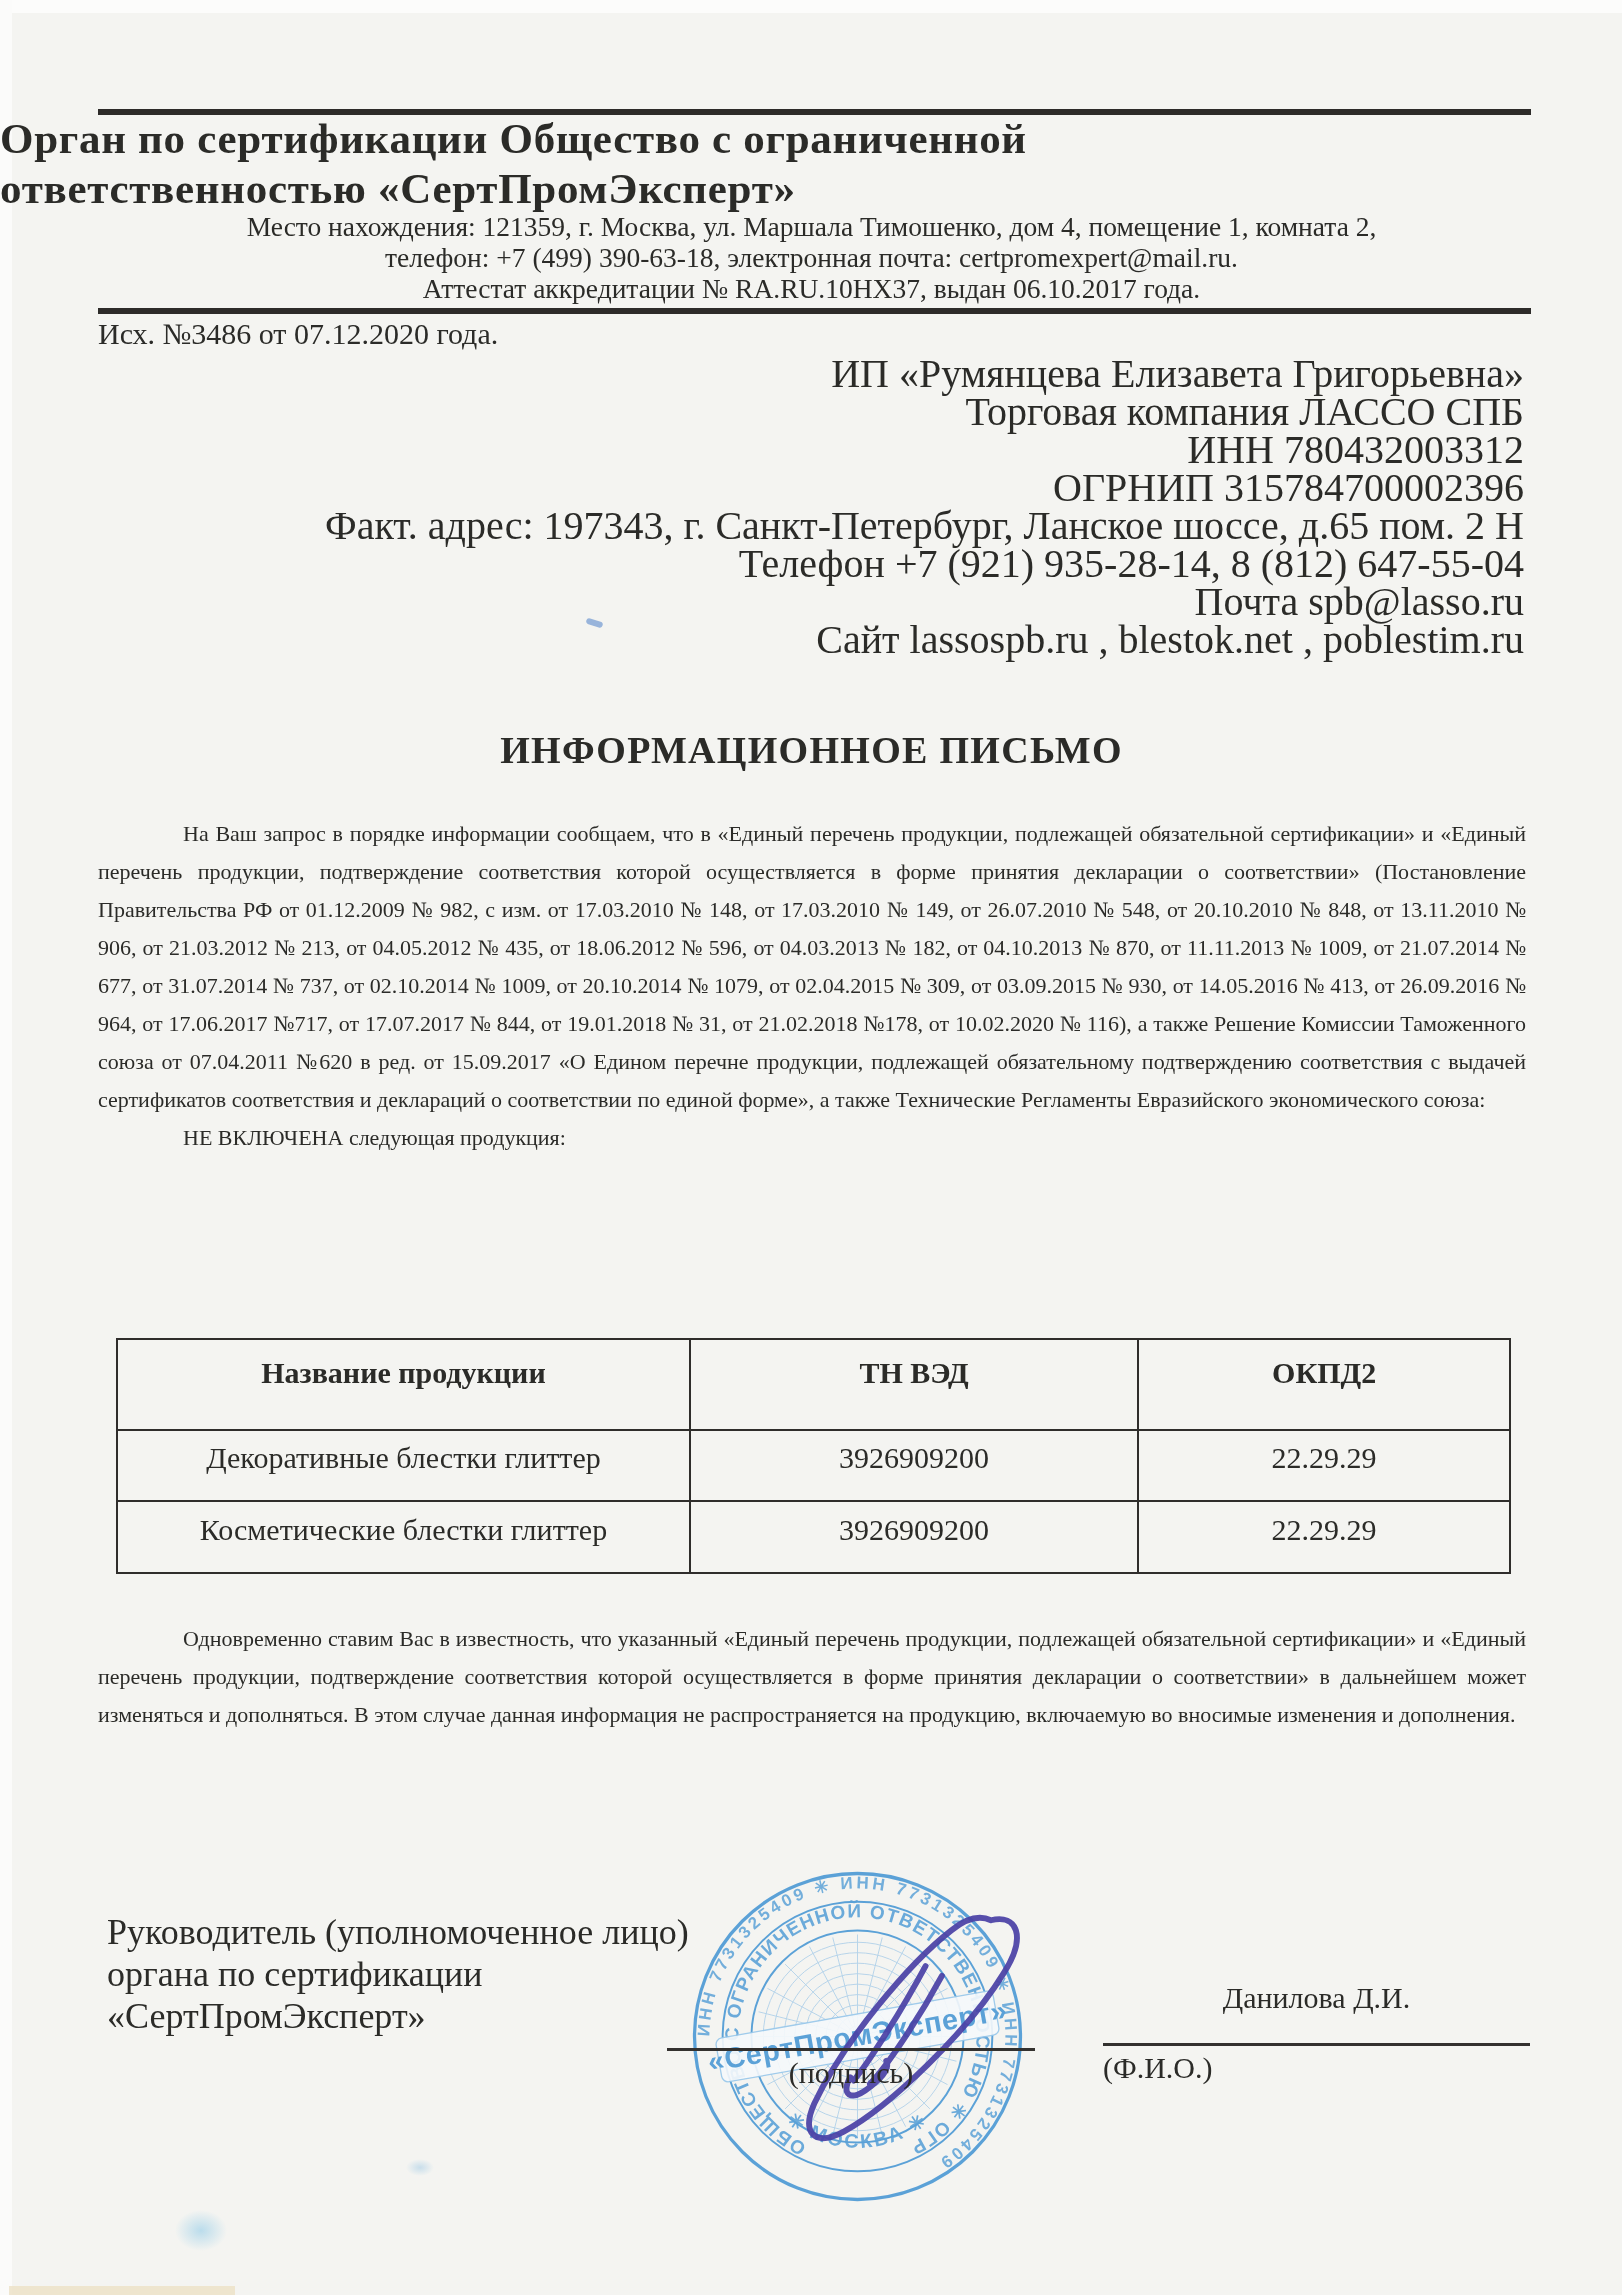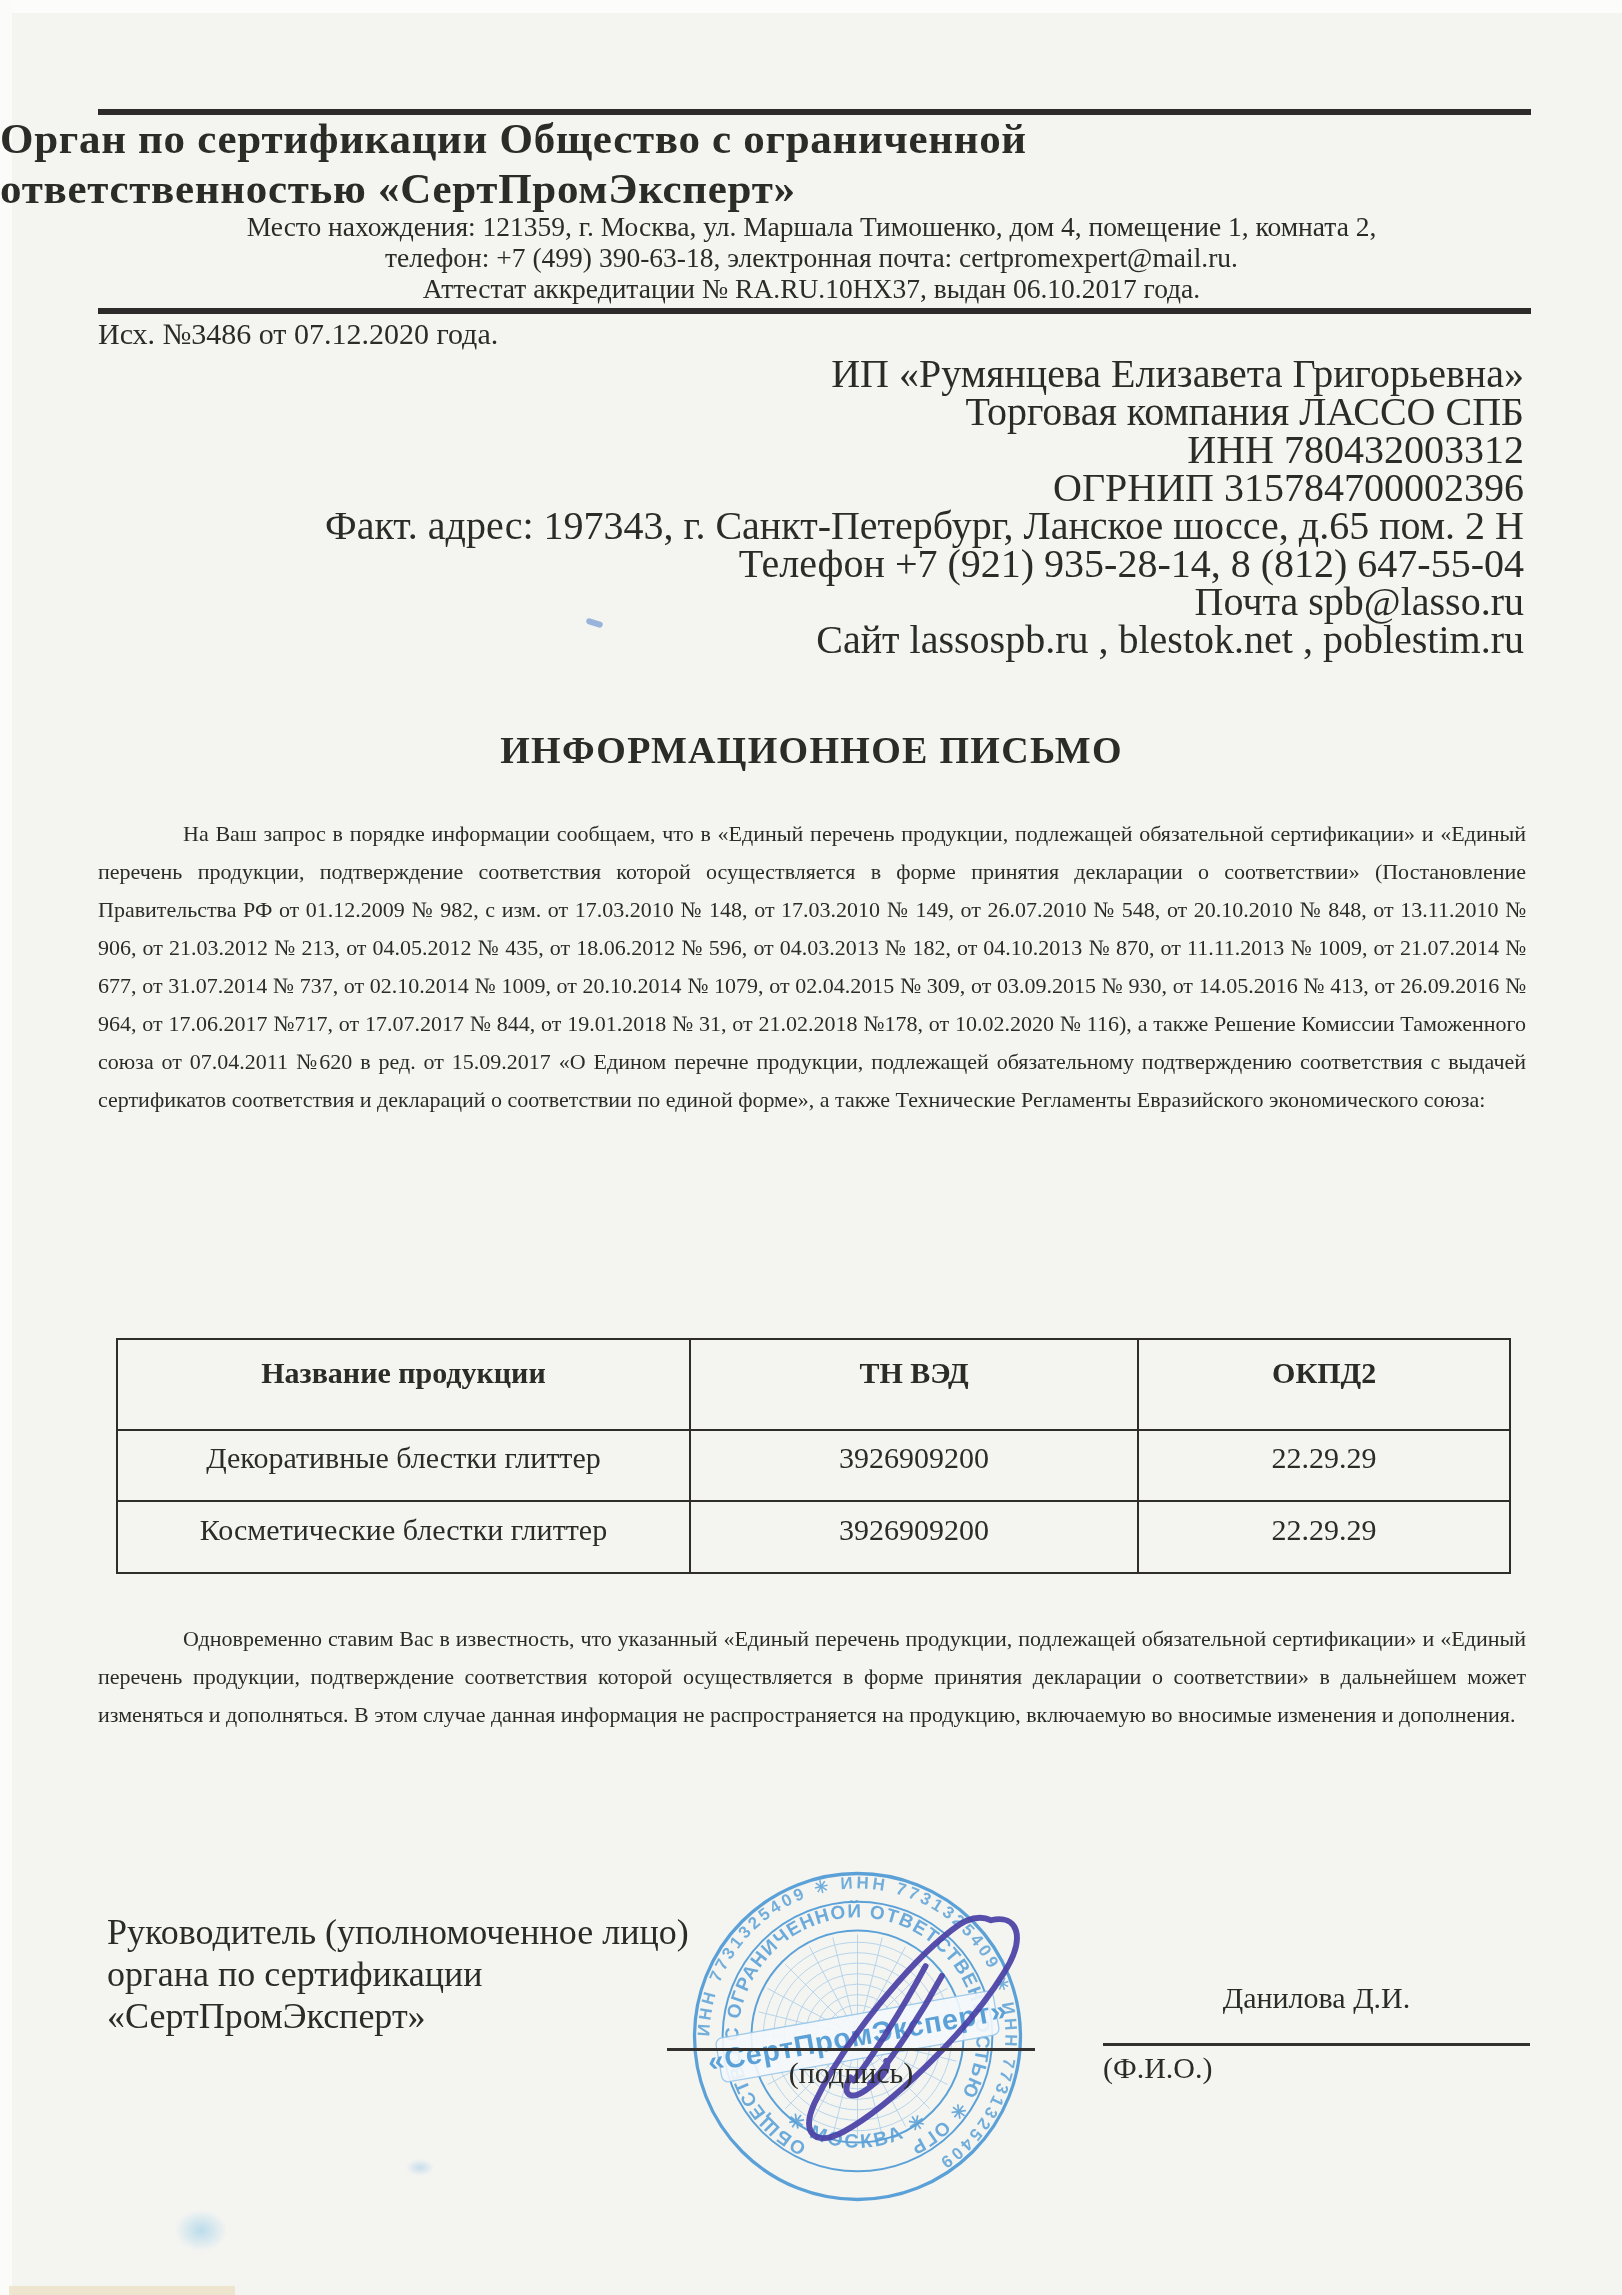--- a/index.html
+++ b/index.html
@@ -84,20 +84,21 @@
     <div>Факт. адрес: 197343, г. Санкт-Петербург, Ланское шоссе, д.65 пом. 2 Н</div>
     <div>Телефон +7 (921) 935-28-14, 8 (812) 647-55-04</div>
     <div>Почта spb@lasso.ru</div>
     <div>Сайт lassospb.ru ,  blestok.net , poblestim.ru</div>
   </div>
 
   <div class="letter-title">ИНФОРМАЦИОННОЕ ПИСЬМО</div>
 
   <div class="body-text para1">
     <div class="indent">На Ваш запрос в порядке информации сообщаем, что в «Единый перечень продукции, подлежащей обязательной сертификации» и «Единый перечень продукции, подтверждение соответствия которой осуществляется в форме принятия декларации о соответствии» (Постановление Правительства РФ от 01.12.2009 № 982, с изм. от 17.03.2010 № 148, от 17.03.2010 № 149, от 26.07.2010 № 548, от 20.10.2010 № 848, от 13.11.2010 № 906, от 21.03.2012 № 213, от 04.05.2012 № 435, от 18.06.2012 № 596, от 04.03.2013 № 182, от 04.10.2013 № 870, от 11.11.2013 № 1009, от 21.07.2014 № 677, от 31.07.2014 № 737, от 02.10.2014 № 1009, от 20.10.2014 № 1079, от 02.04.2015 № 309, от 03.09.2015 № 930, от 14.05.2016 № 413, от 26.09.2016 № 964, от 17.06.2017 №717, от 17.07.2017 № 844, от 19.01.2018 № 31, от 21.02.2018 №178, от 10.02.2020 № 116), а также Решение Комиссии Таможенного союза от 07.04.2011 №620 в ред. от 15.09.2017 «О Едином перечне продукции, подлежащей обязательному подтверждению соответствия с выдачей сертификатов соответствия и деклараций о соответствии по единой форме», а также Технические Регламенты Евразийского экономического союза:</div>
+    <div class="indent not-included">НЕ ВКЛЮЧЕНА следующая продукция:</div>
   </div>
 
   <table class="doc-table">
     <tbody>
       <tr>
         <th class="col1">Название продукции</th>
         <th class="col2">ТН ВЭД</th>
         <th class="col3">ОКПД2</th>
       </tr>
       <tr>

